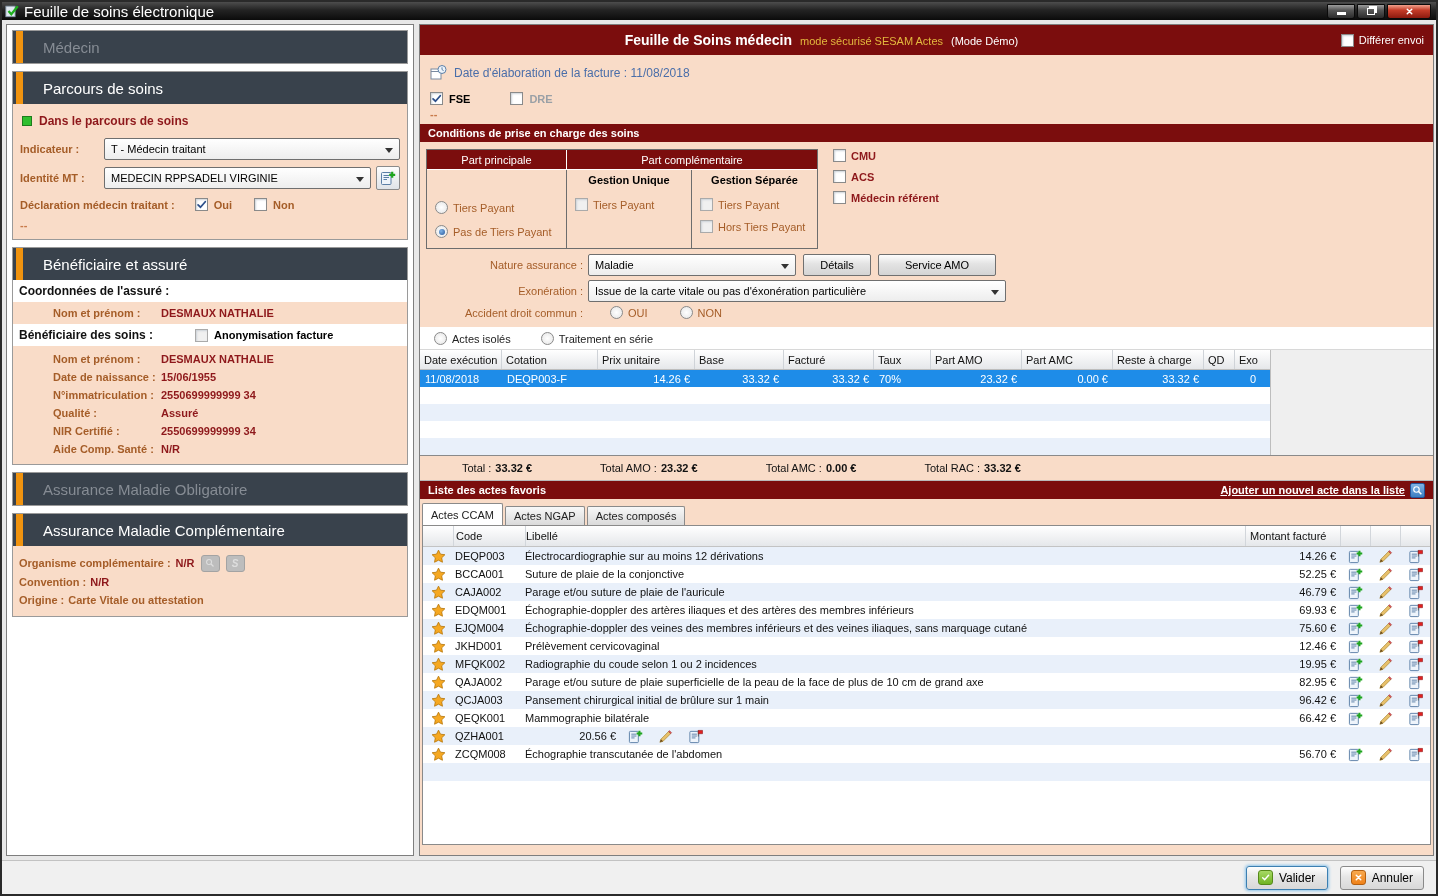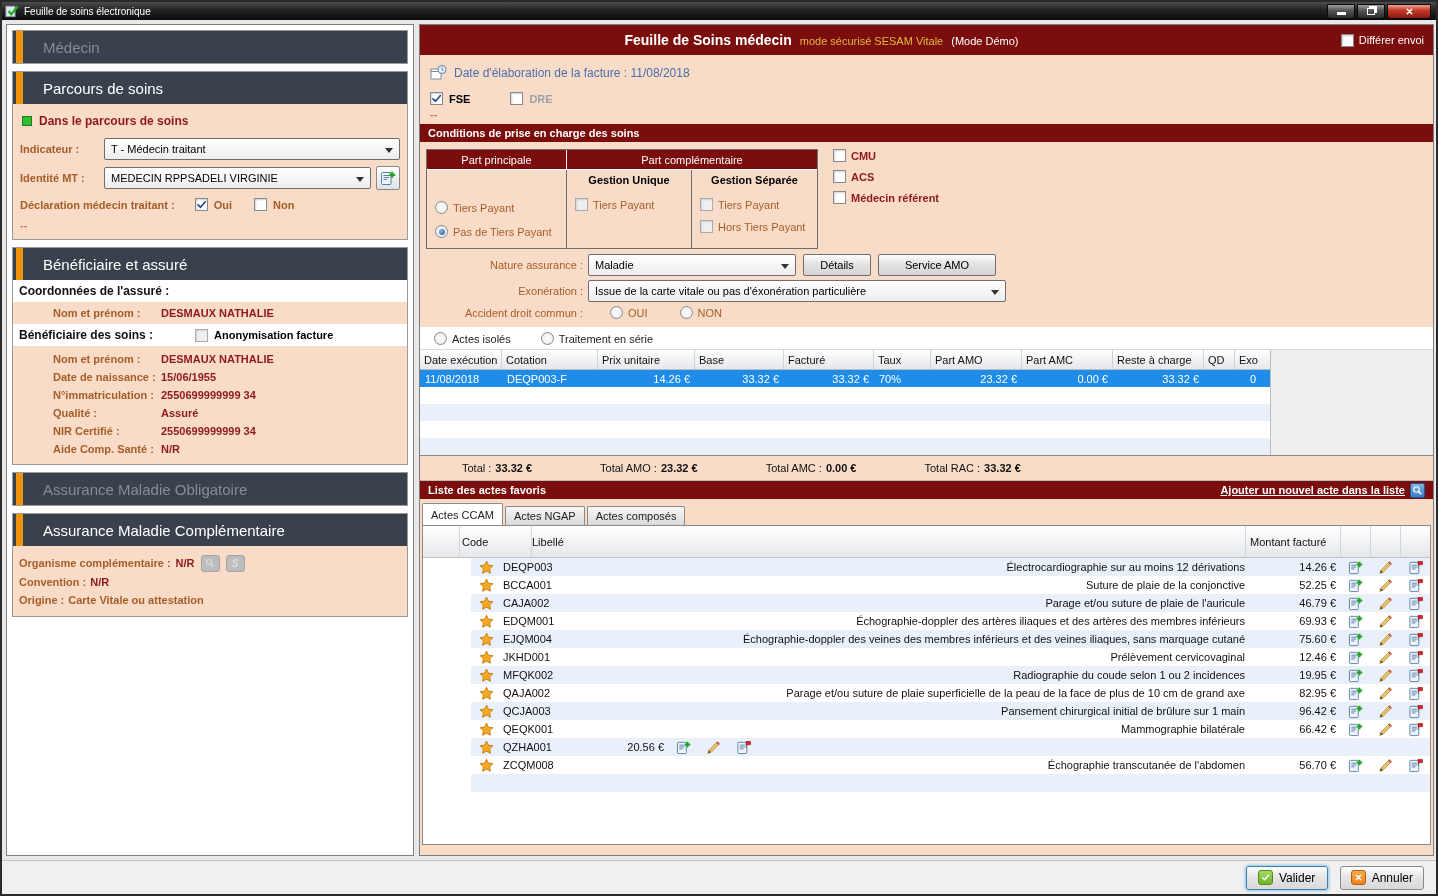--- a/index.html
+++ b/index.html
@@ -2,21 +2,21 @@
 <html><head>
 <meta charset="utf-8">
 <style>
 * {box-sizing:border-box;margin:0;padding:0;}
 html,body {width:1438px;height:896px;}
 body {font-family:"Liberation Sans","DejaVu Sans",sans-serif;background:#1c1c1c;overflow:hidden;}
 .window {width:100%;height:100%;display:flex;flex-direction:column;border:2px solid #2a2a2a;background:#e6e6e6;}
 
 .titlebar {height:18px;flex:0 0 auto;background:linear-gradient(#4d4d4d,#232323 45%,#0b0b0b);display:flex;align-items:center;gap:5px;padding:0 3px;}
 .titlebar .ticon {width:14px;height:14px;}
-.titlebar .ttext {color:#fff;font-size:10px;}
+.titlebar .ttext {color:#fff;font-size:15px;}
 .winbtns {margin-left:auto;display:flex;gap:2px;padding-right:2px;}
 .wbtn {width:28px;height:15px;border:1px solid #0a0a0a;border-radius:0 0 3px 3px;background:linear-gradient(#9d9d9d,#565656 40%,#2b2b2b);display:flex;align-items:center;justify-content:center;color:#fff;}
 .wbtn.close {width:44px;background:linear-gradient(#f0a08c,#c43c28 40%,#8c1a0f);}
 .glyph-min {width:9px;height:3px;background:#fff;margin-top:5px;}
 .glyph-rest {width:8px;height:7px;border:1px solid #fff;box-shadow:2px -2px 0 -0px #fff;}
 .wbtn svg {width:9px;height:9px;color:#fff;}
 
 .app {flex:1;display:flex;gap:5px;padding:4px 2px 4px 4px;background:#e8e8e8;min-height:0;}
 .left-panel {width:408px;flex:0 0 auto;background:#fff;border:1px solid #7e7e7e;padding:5px;display:flex;flex-direction:column;gap:7px;}
 .lsec {border:1px solid #9a9a9a;}
@@ -98,30 +98,30 @@
 .empty-row {height:17px;}
 .empty-row.alt {background:#e9f0fa;}
 .totals {height:26px;background:#f9dcc8;border-top:1px solid #8a8a8a;border-bottom:1px solid #b9b9b9;display:flex;align-items:center;font-size:11px;color:#111;flex:0 0 auto;}
 .tot {display:flex;gap:4px;}
 .tot .tv {font-weight:bold;}
 .m42 {margin-left:42px;} .m68 {margin-left:68px;}
 .fav-tabs {display:flex;align-items:flex-end;padding:4px 0 0 2px;height:26px;flex:0 0 auto;}
 .tab {height:19px;padding:0 8px;display:flex;align-items:center;font-size:11px;border:1px solid #8a8a8a;border-bottom:none;background:linear-gradient(#f8f8f8,#dadada);margin-right:2px;border-radius:2px 2px 0 0;color:#222;}
 .tab.active {background:#fff;height:22px;position:relative;z-index:2;}
 .fav-table {flex:1;margin:0 2px 10px 2px;border:1px solid #8a8a8a;background:#fff;display:flex;flex-direction:column;overflow:hidden;min-height:0;}
-.fav-header {display:flex;height:32px;background:linear-gradient(#ffffff,#e5e7ea);border-bottom:1px solid #c3c3c3;font-size:11px;color:#111;align-items:center;flex:0 0 auto;padding-left:6px;}
+.fav-header {display:flex;height:21px;background:linear-gradient(#ffffff,#e5e7ea);border-bottom:1px solid #c3c3c3;font-size:11px;color:#111;align-items:center;flex:0 0 auto;}
 .fc-star {width:30px;flex:0 0 auto;display:flex;align-items:center;justify-content:center;}
 .fc-code {width:72px;flex:0 0 auto;padding-left:2px;}
-.fc-lib {flex:1;min-width:0;white-space:nowrap;overflow:hidden;text-align:right;}
+.fc-lib {flex:1;min-width:0;white-space:nowrap;overflow:hidden;}
 .fc-amt {width:95px;flex:0 0 auto;}
 .fc-i {width:30px;flex:0 0 auto;display:flex;align-items:center;justify-content:center;}
 .fav-header .fc-code,.fav-header .fc-lib {border-left:1px solid #d2d6db;height:100%;display:flex;align-items:center;}
 .fav-header .fc-amt {border-left:1px solid #d2d6db;height:100%;display:flex;align-items:center;}
 .fav-header .fc-i {border-left:1px solid #d2d6db;height:100%;}
-.fav-row {display:flex;height:18px;align-items:center;font-size:11px;color:#111;flex:0 0 auto;margin-left:48px;}
+.fav-row {display:flex;height:18px;align-items:center;font-size:11px;color:#111;flex:0 0 auto;}
 .fav-row.alt {background:#e9f0fa;}
 .fav-row .fc-amt {text-align:right;padding-right:4px;}
 .fav-row svg.star {width:15px;height:15px;}
 .fav-row .fc-i svg {width:15px;height:15px;}
 .fav-fill {flex:1;background:#fff;}
 
 .bottombar {height:34px;flex:0 0 auto;background:#f0f0f0;border-top:1px solid #c2c2c2;display:flex;align-items:center;justify-content:flex-end;gap:12px;padding-right:12px;}
 .bbtn {height:24px;min-width:82px;display:flex;align-items:center;justify-content:center;gap:6px;font-size:12px;color:#000;background:linear-gradient(#fefefe,#e6e6e6 45%,#d8d8d8);border:1px solid #8a8a8a;border-radius:3px;padding:0 10px;}
 .bbtn.primary {border:1px solid #3c7fb1;box-shadow:0 0 3px 1px #8cc3ea;}
 .ic-badge {width:15px;height:15px;border-radius:3px;display:flex;align-items:center;justify-content:center;color:#fff;flex:0 0 auto;}
@@ -331,21 +331,21 @@
         </div>
       </div>
 
     </div>
 
     <div class="right-panel">
 
       <div class="main-header">
         <div class="mh-center">
           <span class="mh-title">Feuille de Soins médecin</span>
-          <span class="mh-mode">mode sécurisé SESAM Vitale</span>
+          <span class="mh-mode">mode sécurisé SESAM Actes</span>
           <span class="mh-demo">(Mode Démo)</span>
         </div>
         <div class="mh-right">
           <span class="cb"></span>
           <span class="lbl">Différer envoi</span>
         </div>
       </div>
 
       <div class="date-row">
         <svg>

